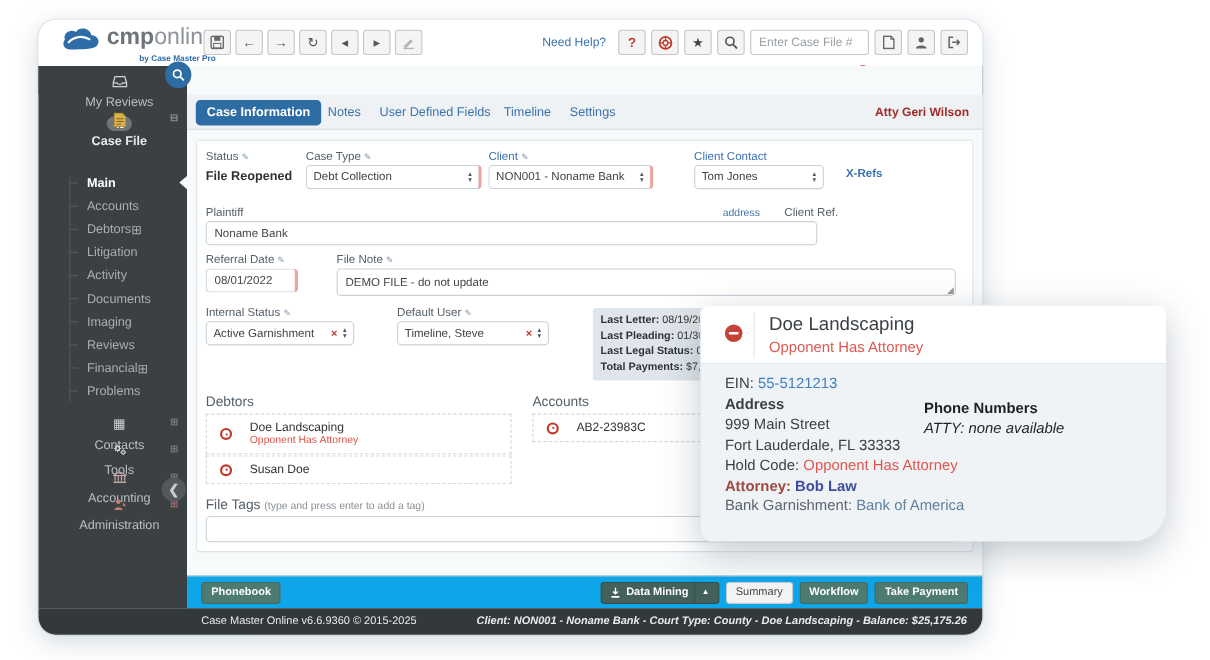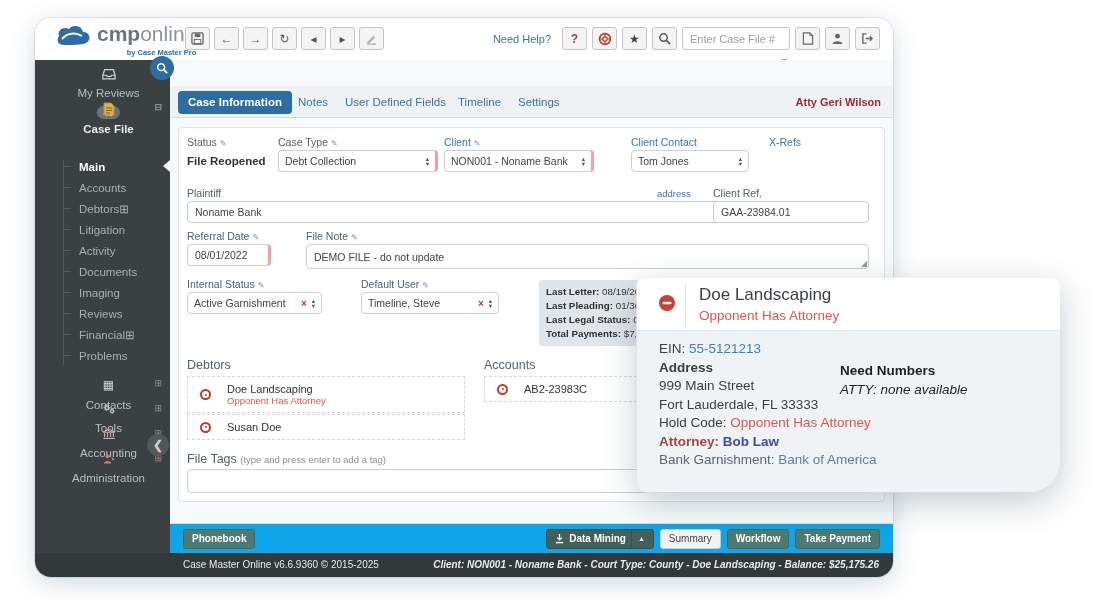--- a/index.html
+++ b/index.html
@@ -365,27 +365,26 @@
       <span class="lbl blue" style="left:265px; top:8px;"><span>Client</span> <span class="edit-ic">✎</span></span>
       <div class="ddl req" style="left:265px; top:22px; width:150px;justify-content:flex-end;">
         <span class="grow">NON001 - Noname Bank</span>
           <span class="updown">▴<br>▾</span>
       </div>
       <span class="lbl blue" style="left:452px; top:8px;">Client Contact</span>
       <div class="ddl" style="left:452px; top:22px; width:118px;">
         <span class="grow">Tom Jones</span>
           <span class="updown">▴<br>▾</span>
       </div>
-      <span class="lbl blue" style="left:590px; top:8px;">X-Refs</span>
+      <span class="lbl blue" style="left:590px; top:24px;font-weight:bold;">X-Refs</span>
 
       <span class="lbl" style="left:8px; top:59px;">Plaintiff</span>
       <span class="lbl blue" style="left:478px; top:60px; font-size:9.5px;">address</span>
       <input class="tin" style="left: 8px; top: 73px; width: 556px;" value="Noname Bank">
       <span class="lbl" style="left:534px; top:59px;">Client Ref.</span>
-      <input class="tin" style="left: 534px; top: 73px; width: 156px;" value="GAA-23984.01">
 
       <span class="lbl" style="left:8px; top:102px;"><span>Referral Date</span> <span class="edit-ic">✎</span></span>
       <input class="tin req" style="left: 8px; top: 116px; width: 84px;" value="08/01/2022">
       <span class="lbl" style="left:127px; top:102px;"><span>File Note</span> <span class="edit-ic">✎</span></span>
       <input class="tin" style="left: 127px; top: 116px; width: 563px; height: 25px;" value="DEMO FILE - do not update">
       <span class="resize-grip" style="left:682px; top:131px;">◢</span>
 
       <span class="lbl" style="left:8px; top:150px;"><span>Internal Status</span> <span class="edit-ic">✎</span></span>
       <div class="ddl" style="left:8px; top:164px; width:135px;">
         <span class="grow">Active Garnishment</span>
@@ -466,16 +465,16 @@
   <div class="pp-body">
     <div><span>EIN:</span> <span class="blue-val">55-5121213</span></div>
     <div class="b">Address</div>
     <div>999 Main Street</div>
     <div>Fort Lauderdale, FL 33333</div>
     <div><span>Hold Code:</span> <span class="red-val">Opponent Has Attorney</span></div>
     <div><span class="maroon">Attorney:</span> <span class="indigo">Bob Law</span></div>
     <div><span class="slate-l">Bank Garnishment:</span> <span class="slate-v">Bank of America</span></div>
   </div>
   <div class="pp-col2">
-    <div class="b">Need Numbers</div>
+    <div class="b">Phone Numbers</div>
     <div class="it">ATTY: none available</div>
   </div>
 </div>
 
 </body></html>

